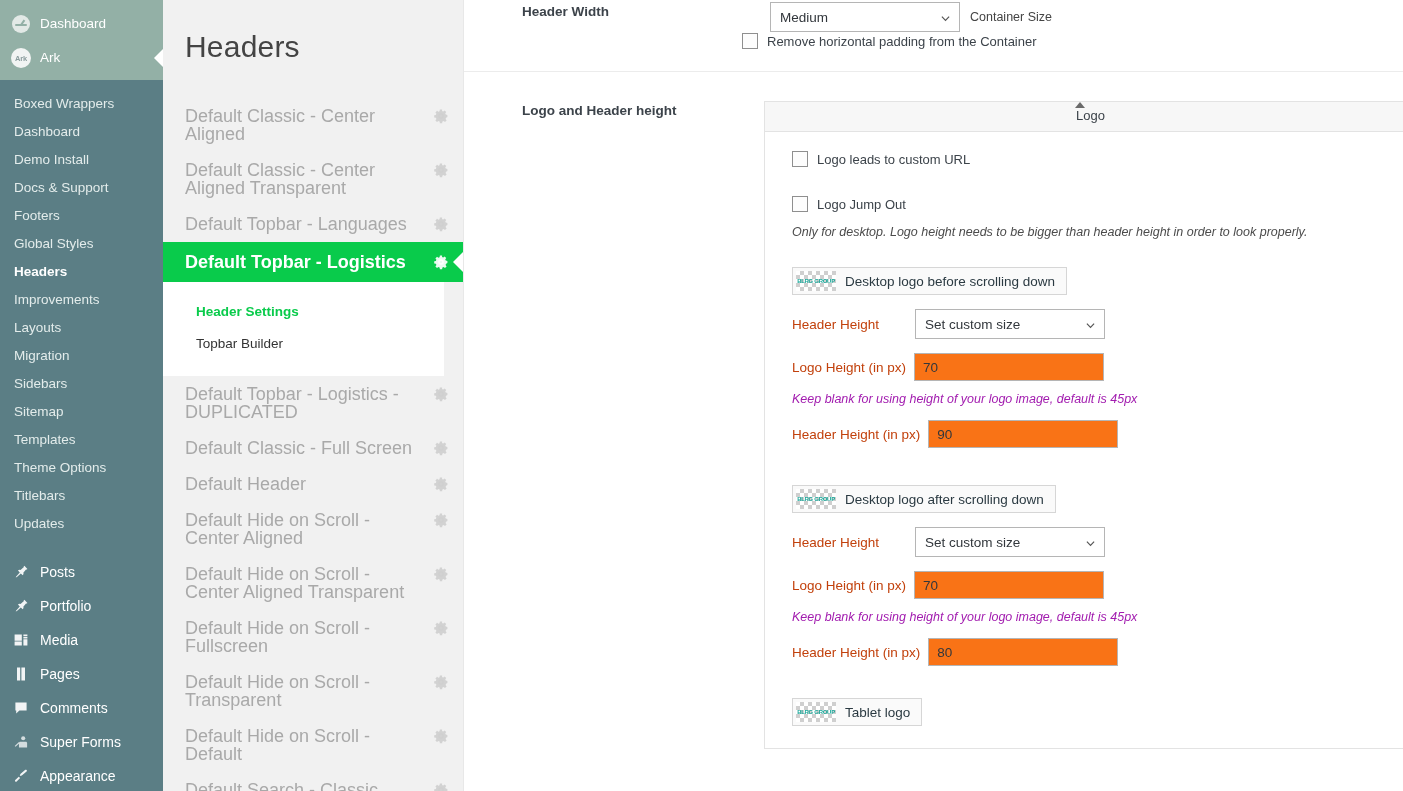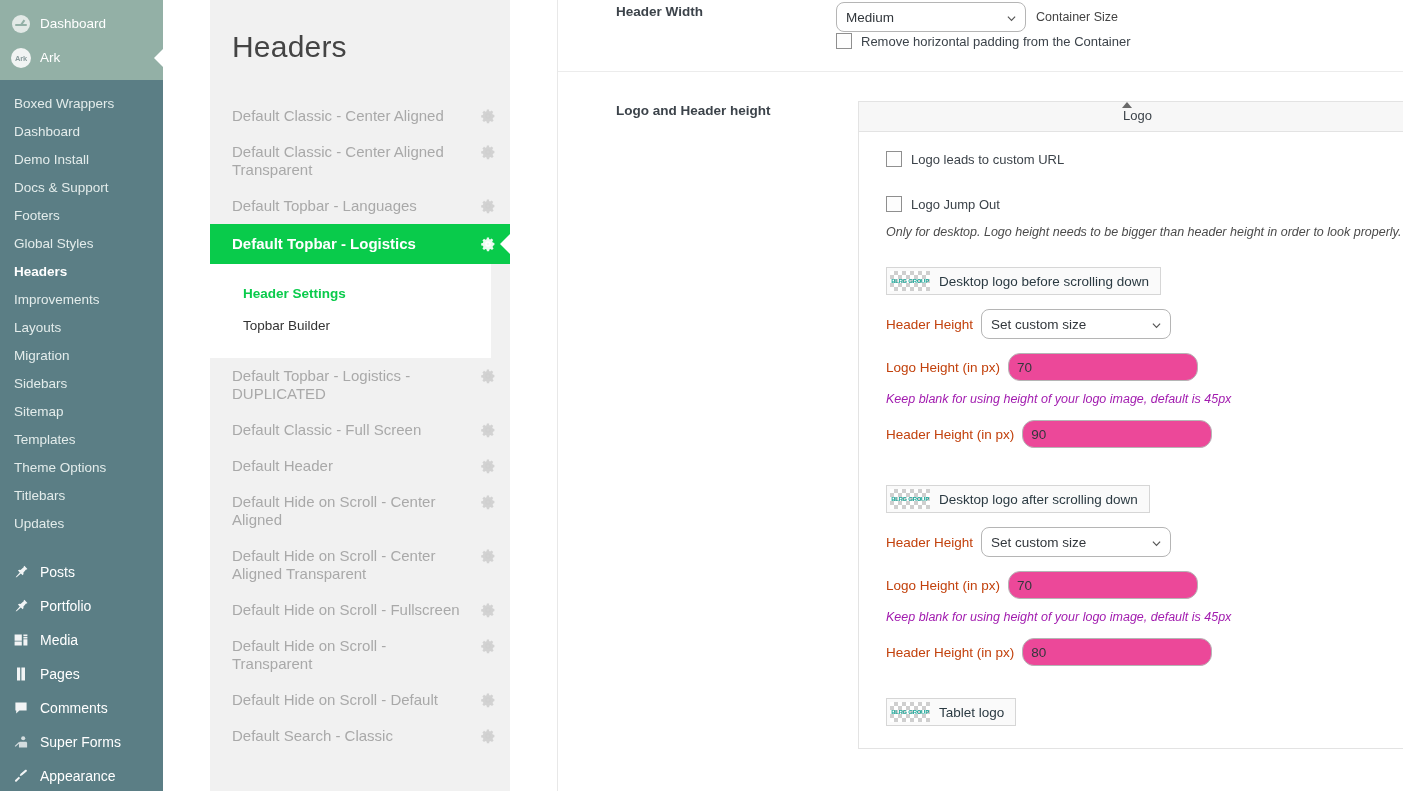--- a/index.html
+++ b/index.html
@@ -5,21 +5,21 @@
 <style>
   * { box-sizing: border-box; }
   html, body {
     margin: 0; padding: 0;
     width: 1403px; height: 791px;
     overflow: hidden;
     background: #ffffff;
     font-family: "Liberation Sans", sans-serif;
     -webkit-font-smoothing: antialiased;
   }
-  .screen { position: relative; width: 1403px; height: 791px; display: flex; gap: 47px; }
+  .screen { position: relative; width: 1403px; height: 791px; display: flex; }
 
   
   .wp-sidebar {
     width: 163px; flex: 0 0 163px; height: 791px;
     background: #5b7e85;
     position: relative; overflow: hidden;
   }
   .wp-top-group { background: #93b0a6; padding-top: 8px; padding-bottom: 4px; }
   .wp-row {
     display: flex; align-items: center;
@@ -81,21 +81,21 @@
     background: #f1f1f1; position: relative; overflow: hidden;
   }
   .list-title {
     font-size: 30px; color: #444; font-weight: normal;
     padding: 30px 0 0 22px; margin: 0; letter-spacing: .2px;
   }
   .list-items { margin-top: 34px; }
   .list-item {
     position: relative; display: flex; align-items: flex-start;
     padding: 9px 14px 9px 22px; cursor: pointer;
-    color: #a9a9a9; font-size: 15px; line-height: 18px;
+    color: #a9a9a9; font-size: 18px; line-height: 18px;
     min-height: 36px;
   }
   .list-item .li-label { flex: 1 1 auto; padding-right: 10px; }
   .list-item .gear { flex: 0 0 16px; margin-top: 1px; }
   .list-item.active {
     background: #09cb4b; color: #ffffff; font-weight: bold;
     padding-top: 11px; padding-bottom: 11px;
   }
   .list-item.active .notch {
     position: absolute; right: -1px; top: 50%; transform: translateY(-50%);
@@ -134,21 +134,21 @@
   .sec-body { flex: 1 1 auto; }
 
   .divider { height: 1px; background: #ececec; margin: 0; }
 
   .row { display: flex; align-items: center; }
   .sel {
     -webkit-appearance: none; appearance: none;
     border: 1px solid #b5b5b5; background: #fff;
     height: 30px; padding: 0 30px 0 9px;
     font-family: "Liberation Sans", sans-serif; font-size: 13.5px;
-    color: #32373c; border-radius: 8px; cursor: pointer;
+    color: #32373c; border-radius: 0; cursor: pointer; margin-left: 28px;
   }
   .sel-wrap { position: relative; display: inline-block; }
   .sel-wrap .chev {
     position: absolute; right: 10px; top: 50%;
     margin-top: -3px; pointer-events: none;
     width: 9px; height: 9px;
   }
   .hint-inline { font-size: 12.5px; color: #444; margin-left: 10px; }
 
   .cbx-line { display: flex; align-items: center; margin-top: 1px; }
@@ -213,21 +213,21 @@
     letter-spacing: -.3px; line-height: 1.1; text-align: center;
     white-space: nowrap;
   }
   .upload-btn .ub-label { font-size: 13.5px; color: #2b3a42; }
 
   .field-row { display: flex; align-items: center; margin-top: 14px; }
   .field-label { font-size: 13.5px; color: #c2410c; margin-right: 8px; }
   .txt {
     border: 1px solid #b5b5b5; height: 28px; width: 190px;
     padding: 12px 8px; font-family: "Liberation Sans", sans-serif;
-    font-size: 13.5px; color: #32373c; background: #ec4899; border-radius: 12px;
+    font-size: 13.5px; color: #32373c; background: #f97316; border-radius: 0;
   }
   .note-sm {
     font-style: italic; font-size: 12.5px; color: #a21caf; margin-top: 11px;
   }
   .gap-lg { height: 37px; }
 </style>
 </head>
 <body>
 
 <div class="screen">

